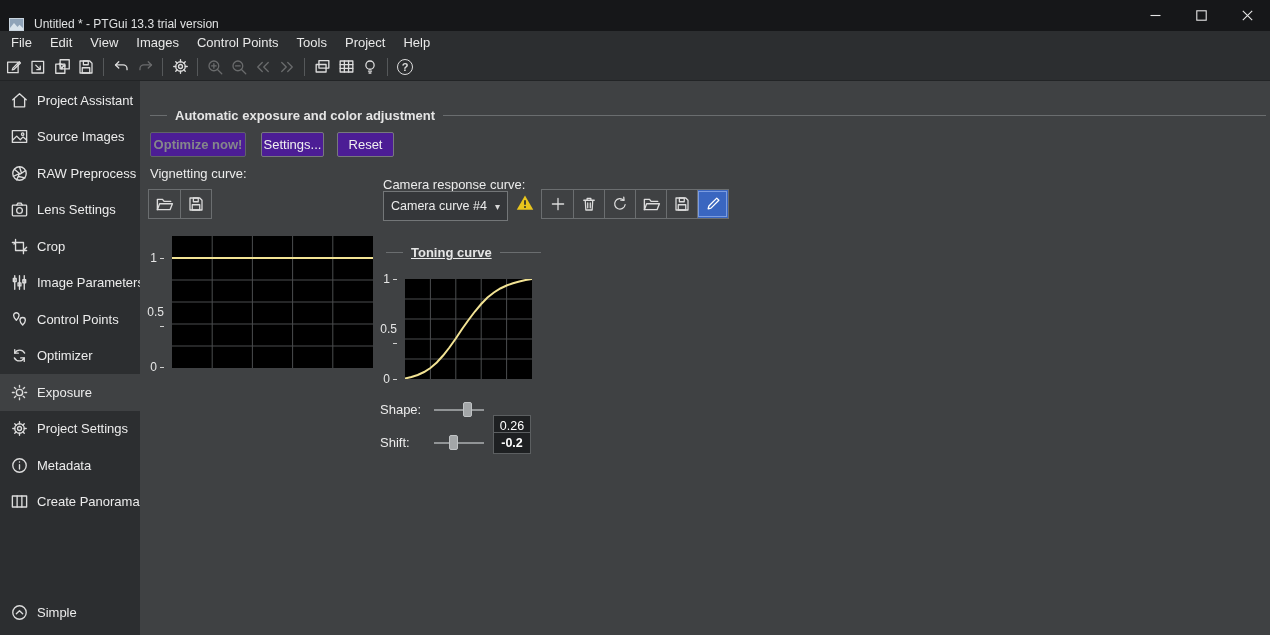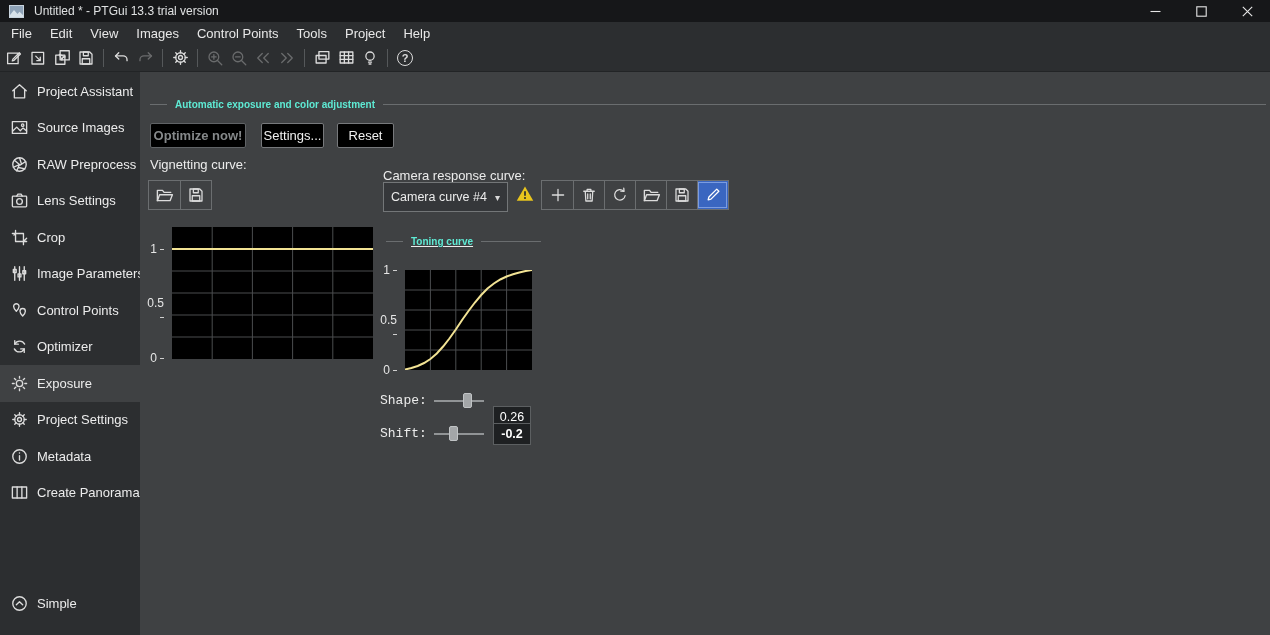--- a/index.html
+++ b/index.html
@@ -1,20 +1,20 @@
 <!DOCTYPE html>
 <html><head>
 <meta charset="utf-8">
 <style>
   * { margin:0; padding:0; box-sizing:border-box; }
   html,body { width:1270px; height:635px; overflow:hidden; background:#3f4143;
     font-family:"Liberation Sans", sans-serif; color:#ececec; }
 
   
-  .titlebar { height:22px; background:#161719; display:flex; align-items:center; }
+  .titlebar { height:31px; background:#161719; display:flex; align-items:flex-end; }
   .app-icon { width:15px; height:13px; margin:0 10px 0 9px; }
   .title-text { font-size:12px; color:#dfe1e2; }
   .win-controls { margin-left:auto; display:flex; height:100%; }
   .win-btn { width:46px; height:100%; display:flex; align-items:center; justify-content:center; }
   .win-btn svg { display:block; }
 
   
   .menubar { height:22px; background:#2c2e30; display:flex; align-items:center; padding-left:2px; }
   .menu-item { font-size:13px; color:#e8e8e8; padding:2px 9px; }
 
@@ -36,26 +36,26 @@
   .sb-ic { width:24px; display:flex; justify-content:center; margin-right:6px; flex:none; }
   .sb-lb { font-size:13px; white-space:nowrap; }
   .sb-simple { position:absolute; left:0; top:513px; width:100%; }
 
   .main { position:relative; flex:1; background:#3f4143; }
 
   
   .sec-hdr { position:absolute; display:flex; align-items:center; }
   .sec-hdr .dash { width:17px; height:1px; background:#6a6d6f; margin-right:8px; flex:none; }
   .sec-hdr .line { flex:1; height:1px; background:#6a6d6f; margin-left:8px; }
-  .sec-hdr .t { font-size:10px; font-weight:bold; color:#5eead4; white-space:nowrap; }
+  .sec-hdr .t { font-size:13px; font-weight:bold; color:#e5e5e5; white-space:nowrap; }
   #hdr-auto { left:10px; top:27px; width:1116px; }
   #hdr-toning { left:246px; top:164px; width:155px;text-decoration:underline; }
 
   
-  .btn { position:absolute; height:25px; background:#000000; border:1px solid #77797c; border-radius:2px;
+  .btn { position:absolute; height:25px; background:#4c1d95; border:1px solid #77797c; border-radius:2px;
     font-size:13px; color:#f0f0f0; display:flex; align-items:center; justify-content:center; font-weight:bold; }
   #btn-optimize { left:10px; top:51px; width:96px; color:#85888a; border-color:#606366; }
   #btn-settings { left:121px; top:51px; width:63px; font-weight:normal; }
   #btn-reset { left:197px; top:51px; width:57px; font-weight:normal; }
 
   .fld-label { position:absolute; font-size:13px; color:#ececec; }
 
   
   .btn-group { position:absolute; display:flex; border:1px solid #6b6e70; height:30px; }
   .gbtn { width:31px; display:flex; align-items:center; justify-content:center; border-left:1px solid #6b6e70; }
@@ -75,21 +75,21 @@
   #chart-ton { left:265px; top:198px; }
   .ytick { position:absolute; font-size:12px; color:#e6e6e6; text-align:right; width:22px; }
   .ytick::after { content:""; display:inline-block; width:4px; height:1px; background:#cfcfcf;
     vertical-align:middle; margin-left:3px; }
   
   #vt1 { left:2px; top:170px; } #vt2 { left:2px; top:224px; } #vt3 { left:2px; top:279px; }
   
   #tt1 { left:235px; top:191px; } #tt2 { left:235px; top:241px; } #tt3 { left:235px; top:291px; }
 
   
-  .ctl-row-label { position:absolute; font-size:13px;font-family:Liberation Mono, monospace; }
+  .ctl-row-label { position:absolute; font-size:13px; }
   .slider { position:absolute; width:50px; height:15px; }
   .slider .track { position:absolute; top:7px; left:0; width:100%; height:2px; background:#919496; }
   .slider .handle { position:absolute; top:0; width:9px; height:15px; background:#a3a6a8;
     border:1px solid #c0c3c5; border-radius:2px; }
   #sl-shape { left:294px; top:321px; } #sl-shape .handle { left:58%; }
   #sl-shift { left:294px; top:354px; } #sl-shift .handle { left:30%; }
   .val-box { position:absolute; width:38px; height:22px; background:#1e2022; border:1px solid #5c5f61;
     color:#ffffff; font-size:12.5px; text-align:center; font-family:"Liberation Sans", sans-serif; }
   #val-shape { left:353px; top:318px;margin-top:16px; } #val-shift { left:353px; top:351px;font-weight:bold; }
 </style>

